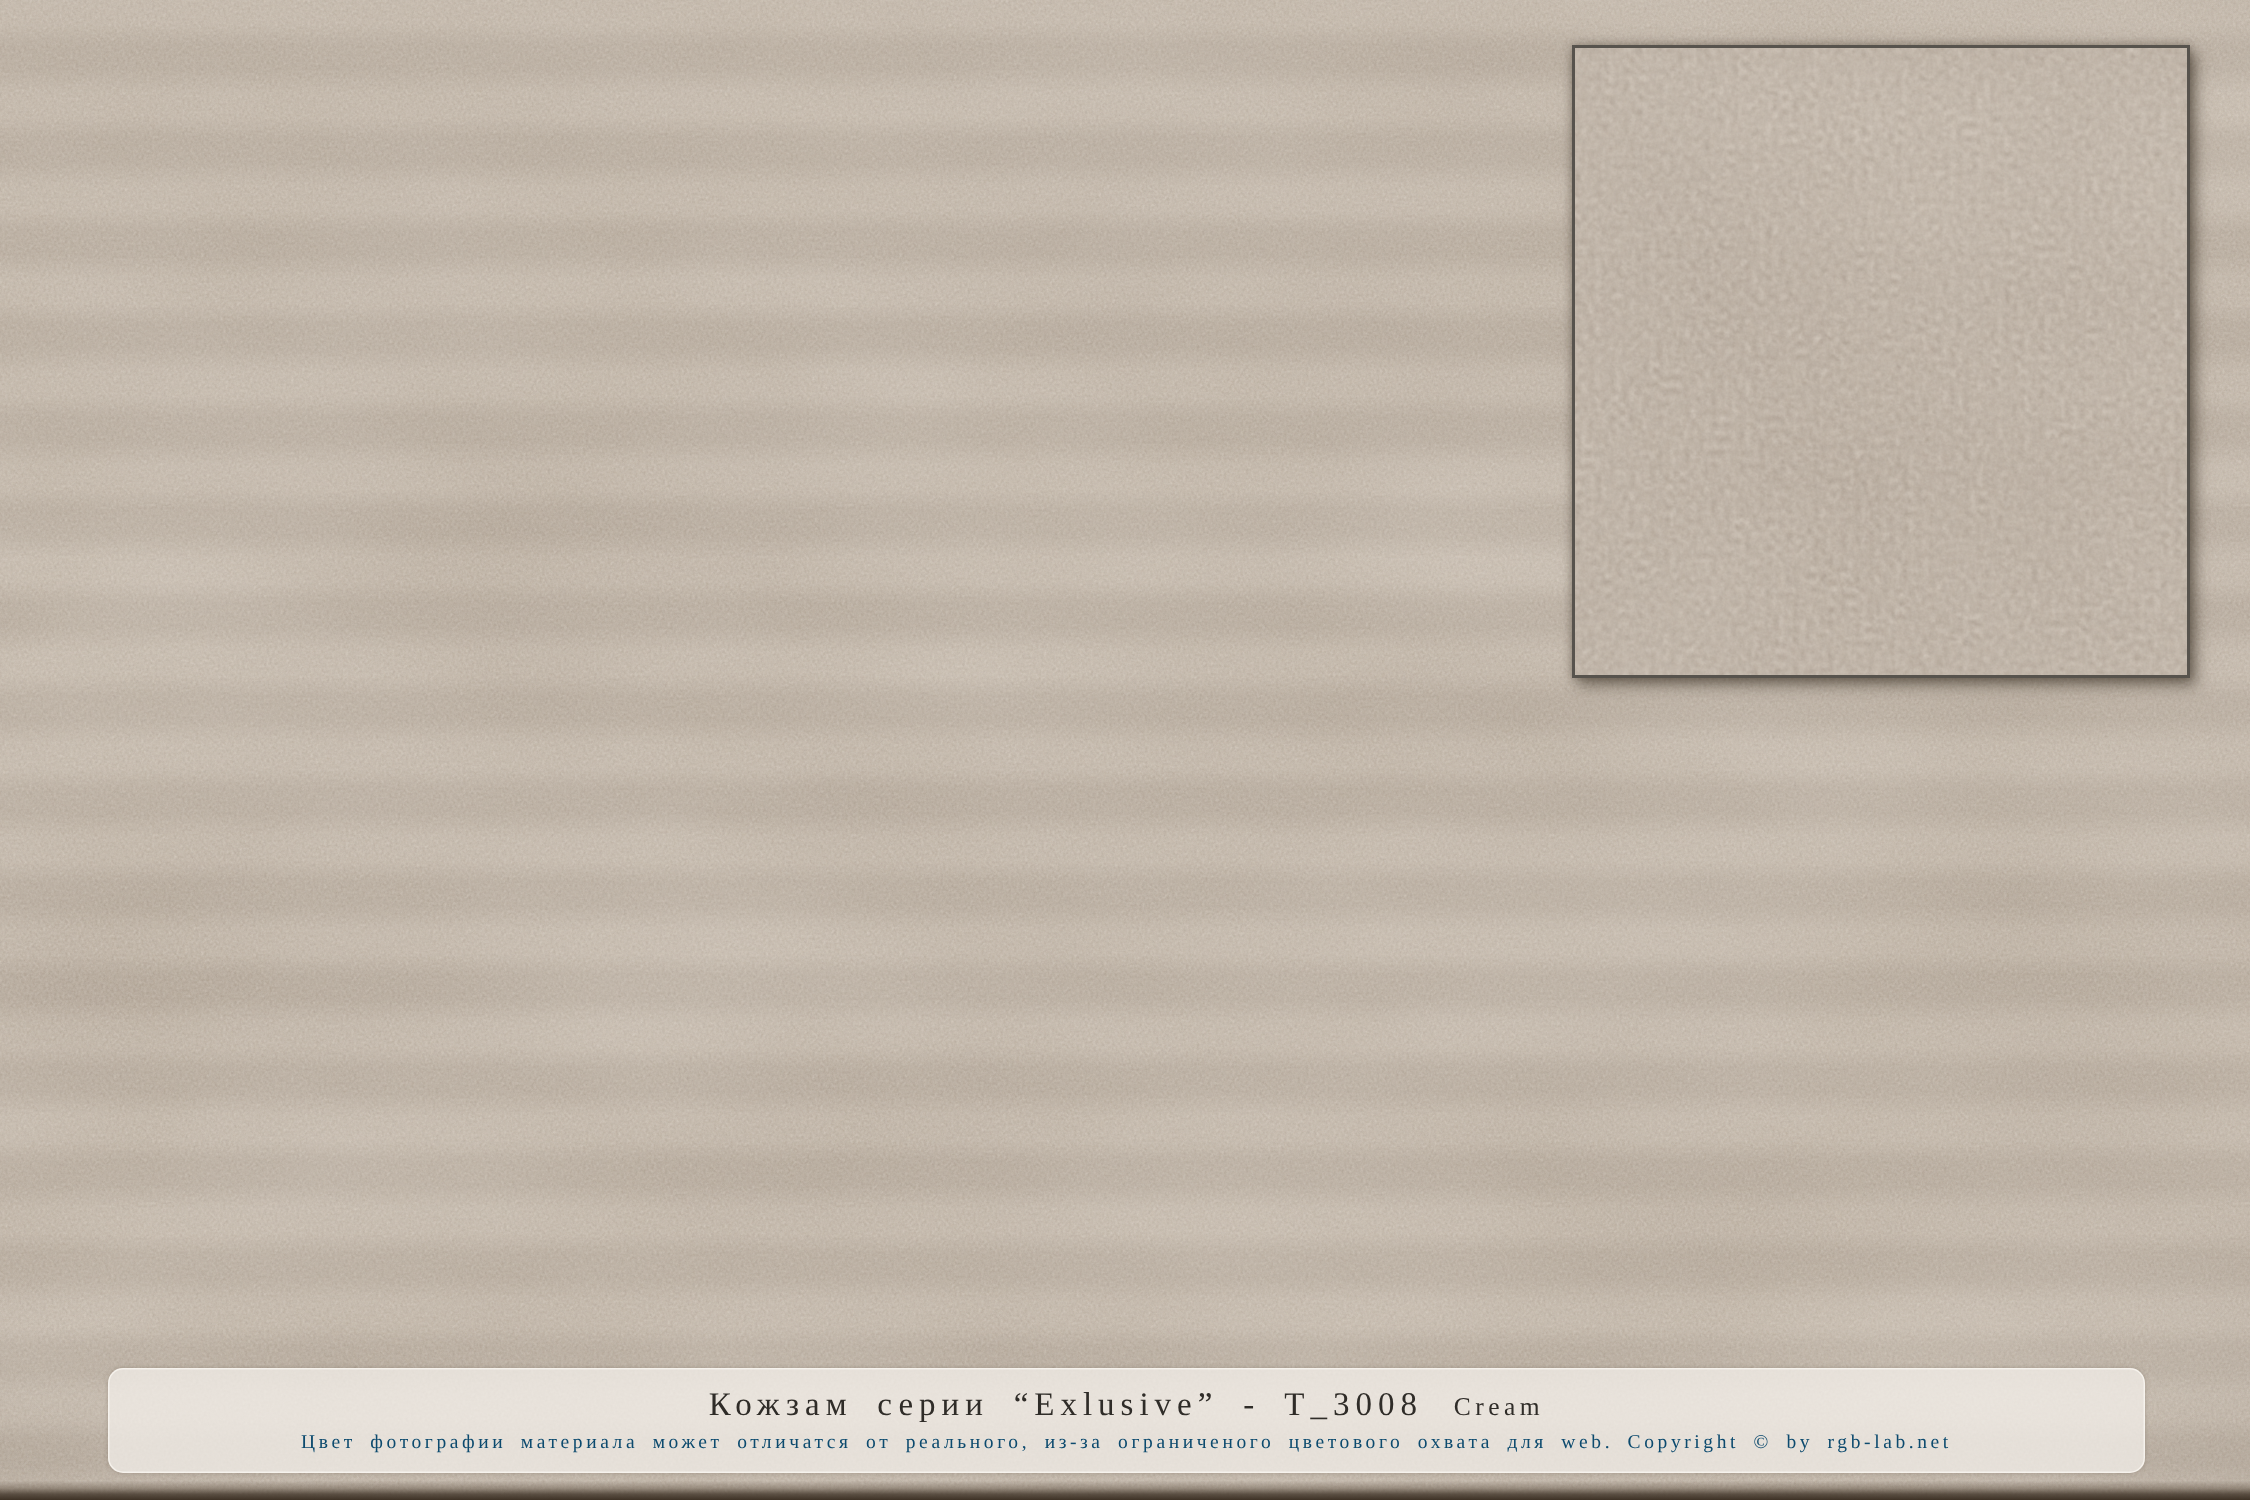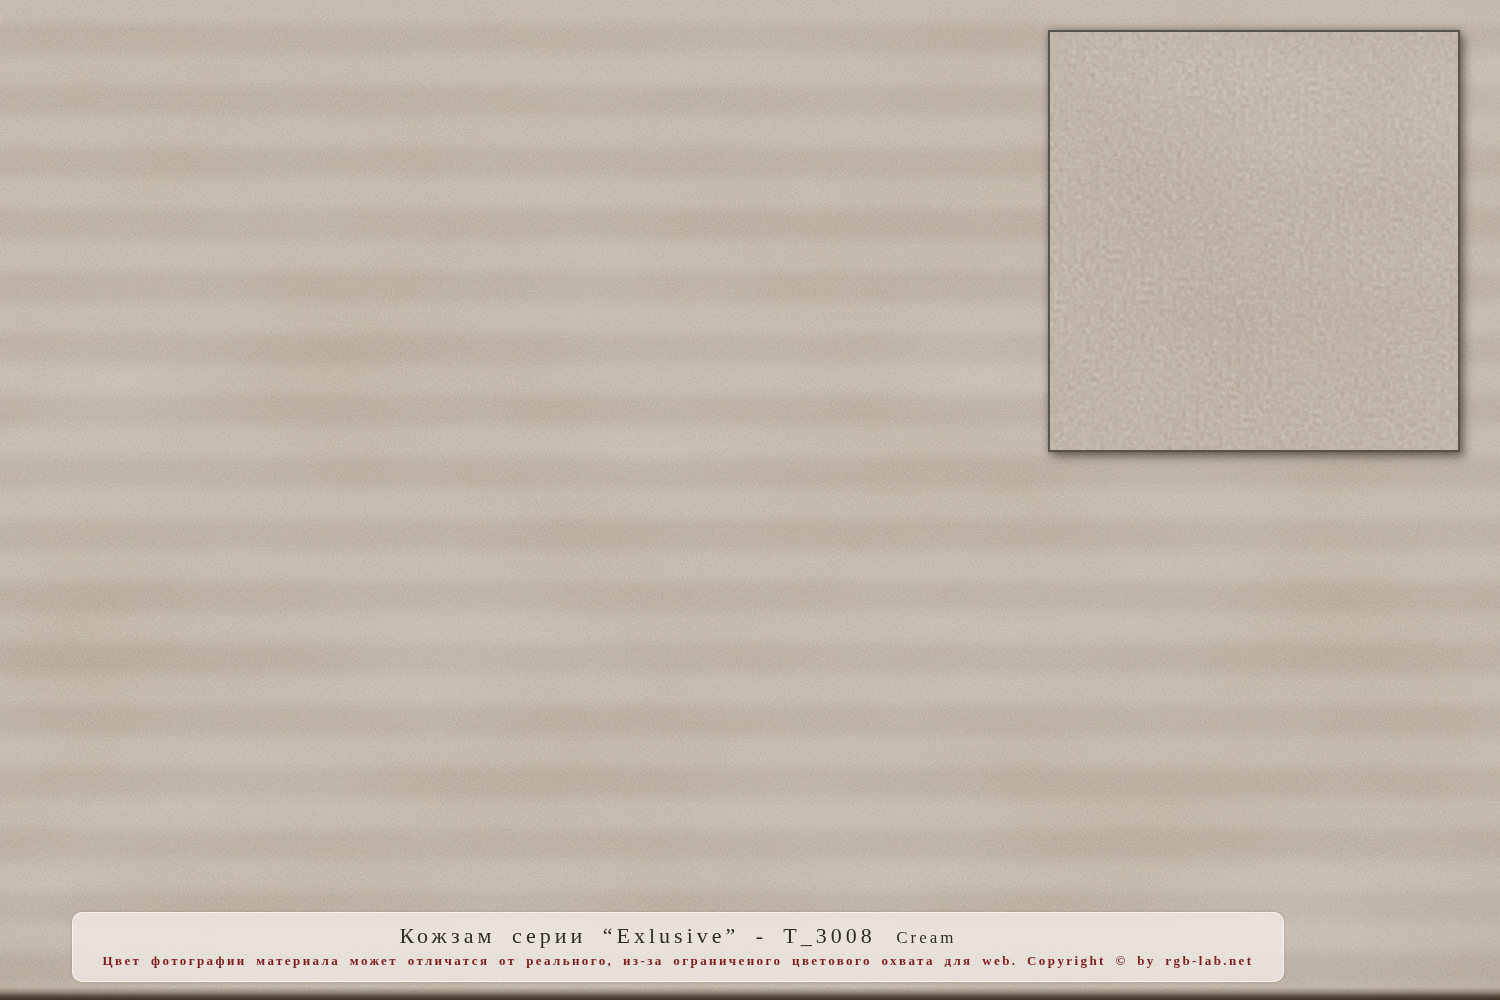--- a/index.html
+++ b/index.html
@@ -39,21 +39,21 @@
     border: 2px solid #57534d;
     box-shadow: 4px 5px 9px rgba(40,30,18,0.50),
                 0 0 6px rgba(40,30,18,0.30);
     overflow: hidden;
     background: #a2958a;
   }
 
   .caption-bar {
     position: absolute;
     left: 72px; top: 912px;
-    width: 1212px; height: 70px;
+    width: 1358px; height: 70px;
     box-sizing: border-box;
     background: rgba(243,239,233,0.75);
     border: 1px solid rgba(251,248,243,0.75);
     border-radius: 10px;
     box-shadow: 0 0 3px rgba(110,95,80,0.35);
     text-align: center;
     overflow: hidden;
   }
   .caption-title {
     margin-top: 10px;
@@ -68,23 +68,22 @@
     font-size: 17px;
     letter-spacing: 3px;
     margin-left: 4px;
   }
   .caption-sub {
     margin-top: 5px;
     font-size: 13px;
     line-height: 1.2;
     letter-spacing: 2.4px;
     word-spacing: 4px;
-    color: #7f1d1d;
+    color: #0c4a6e;
     white-space: nowrap;
-    font-weight: bold;
   }
 
   .bottom-edge {
     position: absolute;
     left: 0; bottom: 0;
     width: 100%; height: 13px;
     background: linear-gradient(to bottom,
       rgba(92,78,63,0) 0%,
       rgba(92,78,63,0.45) 40%,
       rgba(64,52,40,0.80) 70%,

